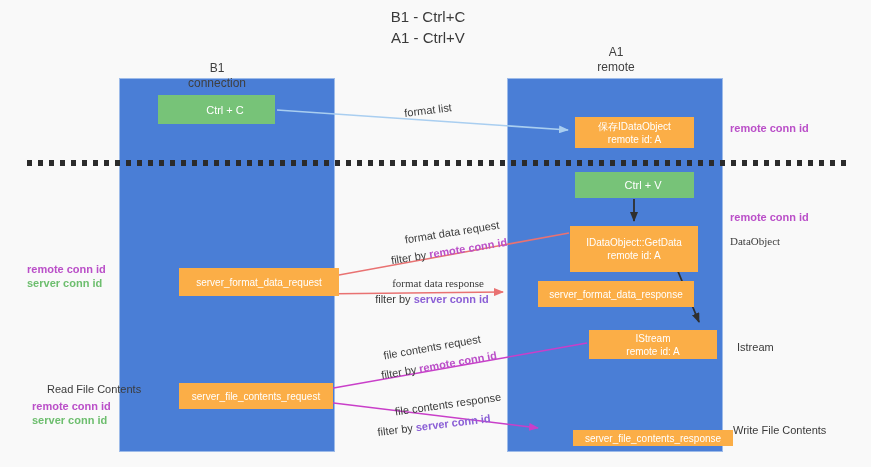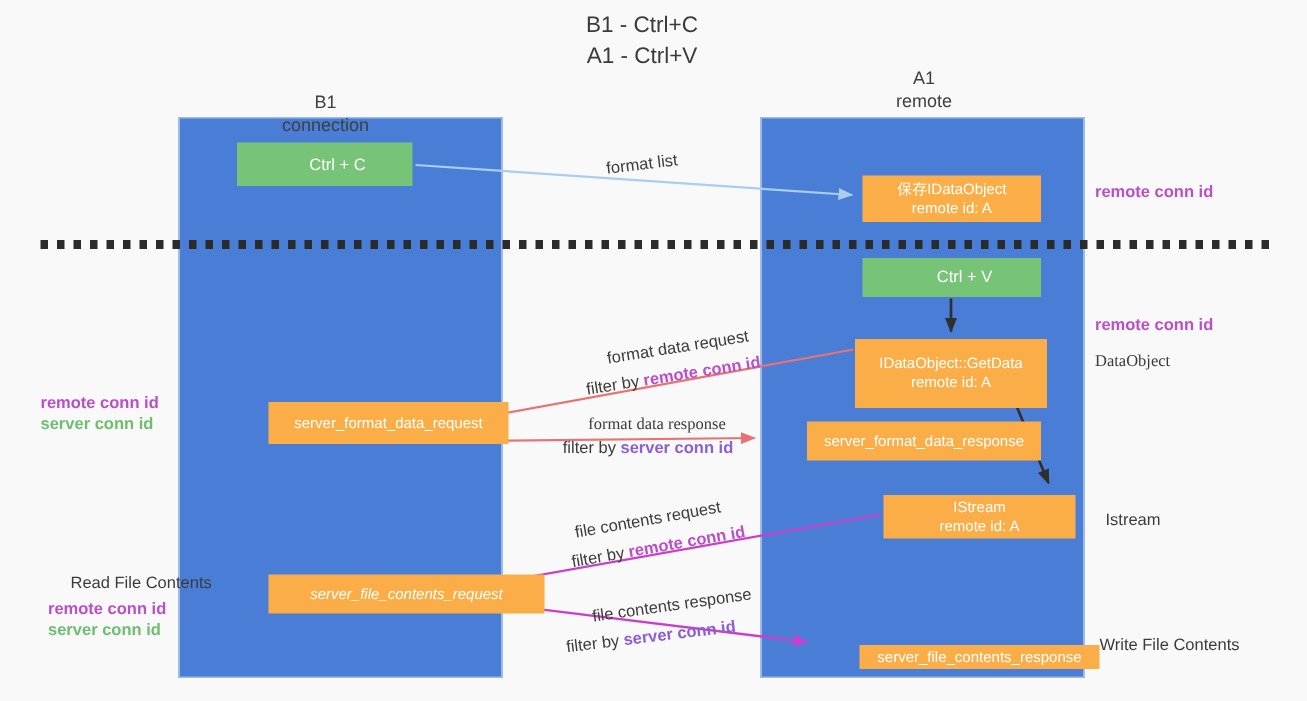--- a/index.html
+++ b/index.html
@@ -115,21 +115,21 @@
 
   <div class="node orange one-line" style="left:151px;top:268px;width:160px;height:28px;">server_format_data_request</div>
 
   <div class="node orange one-line" style="left:510px;top:281px;width:156px;height:26px;">server_format_data_response</div>
 
   <div class="node orange two-line" style="left:589px;top:330px;width:128px;height:29px;">
     <div>IStream</div>
     <div>remote id: A</div>
   </div>
 
-  <div class="node orange one-line" style="left:151px;top:383px;width:184px;height:26px;font-style:italic;">server_file_contents_request</div>
+  <div class="node orange one-line" style="left:151px;top:383px;width:154px;height:26px;">server_file_contents_request</div>
 
   <div class="node orange one-line" style="left:545px;top:430px;width:160px;height:16px;">server_file_contents_response</div>
 
   <div class="mid-label" style="left:428px;top:110px;--rot:-7deg;">format list</div>
 
   <div class="mid-label" style="left:452px;top:232px;--rot:-9deg;">format data request</div>
 
   <div class="mid-label" style="left:449px;top:251px;--rot:-9deg;">
     <span class="lbl-prefix">filter by</span><span class="bold-purple">remote conn id</span>
   </div>

